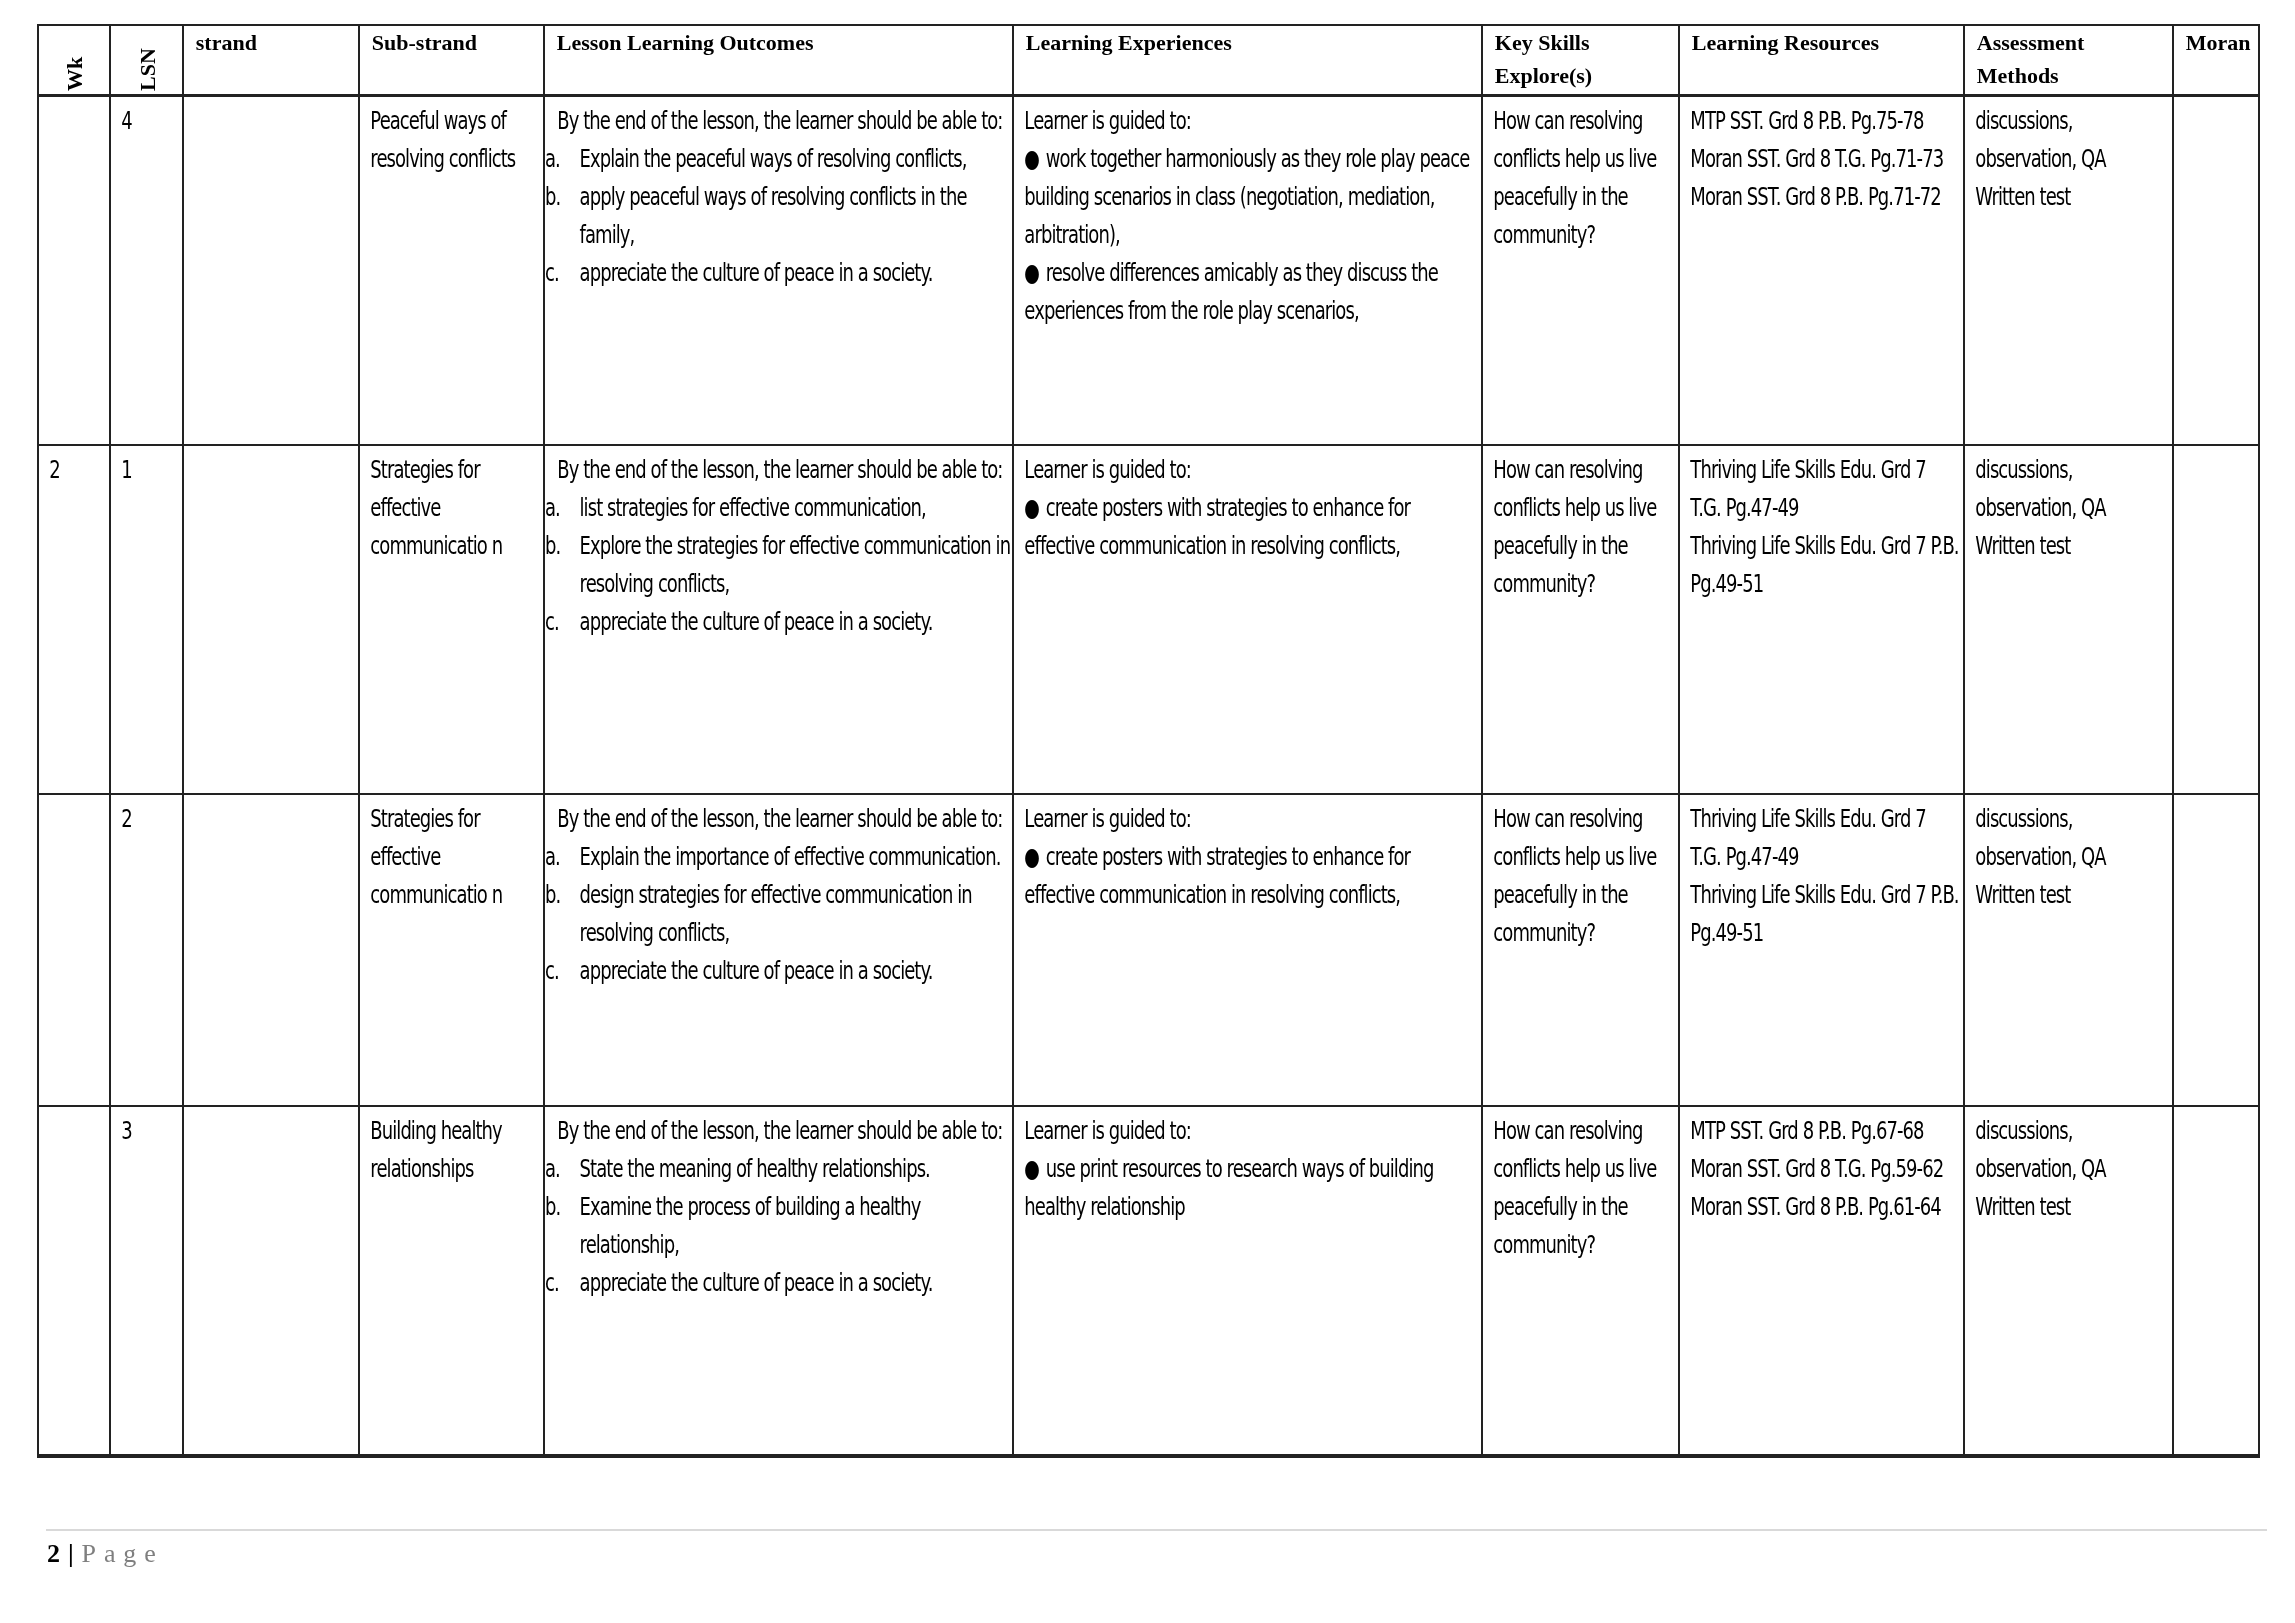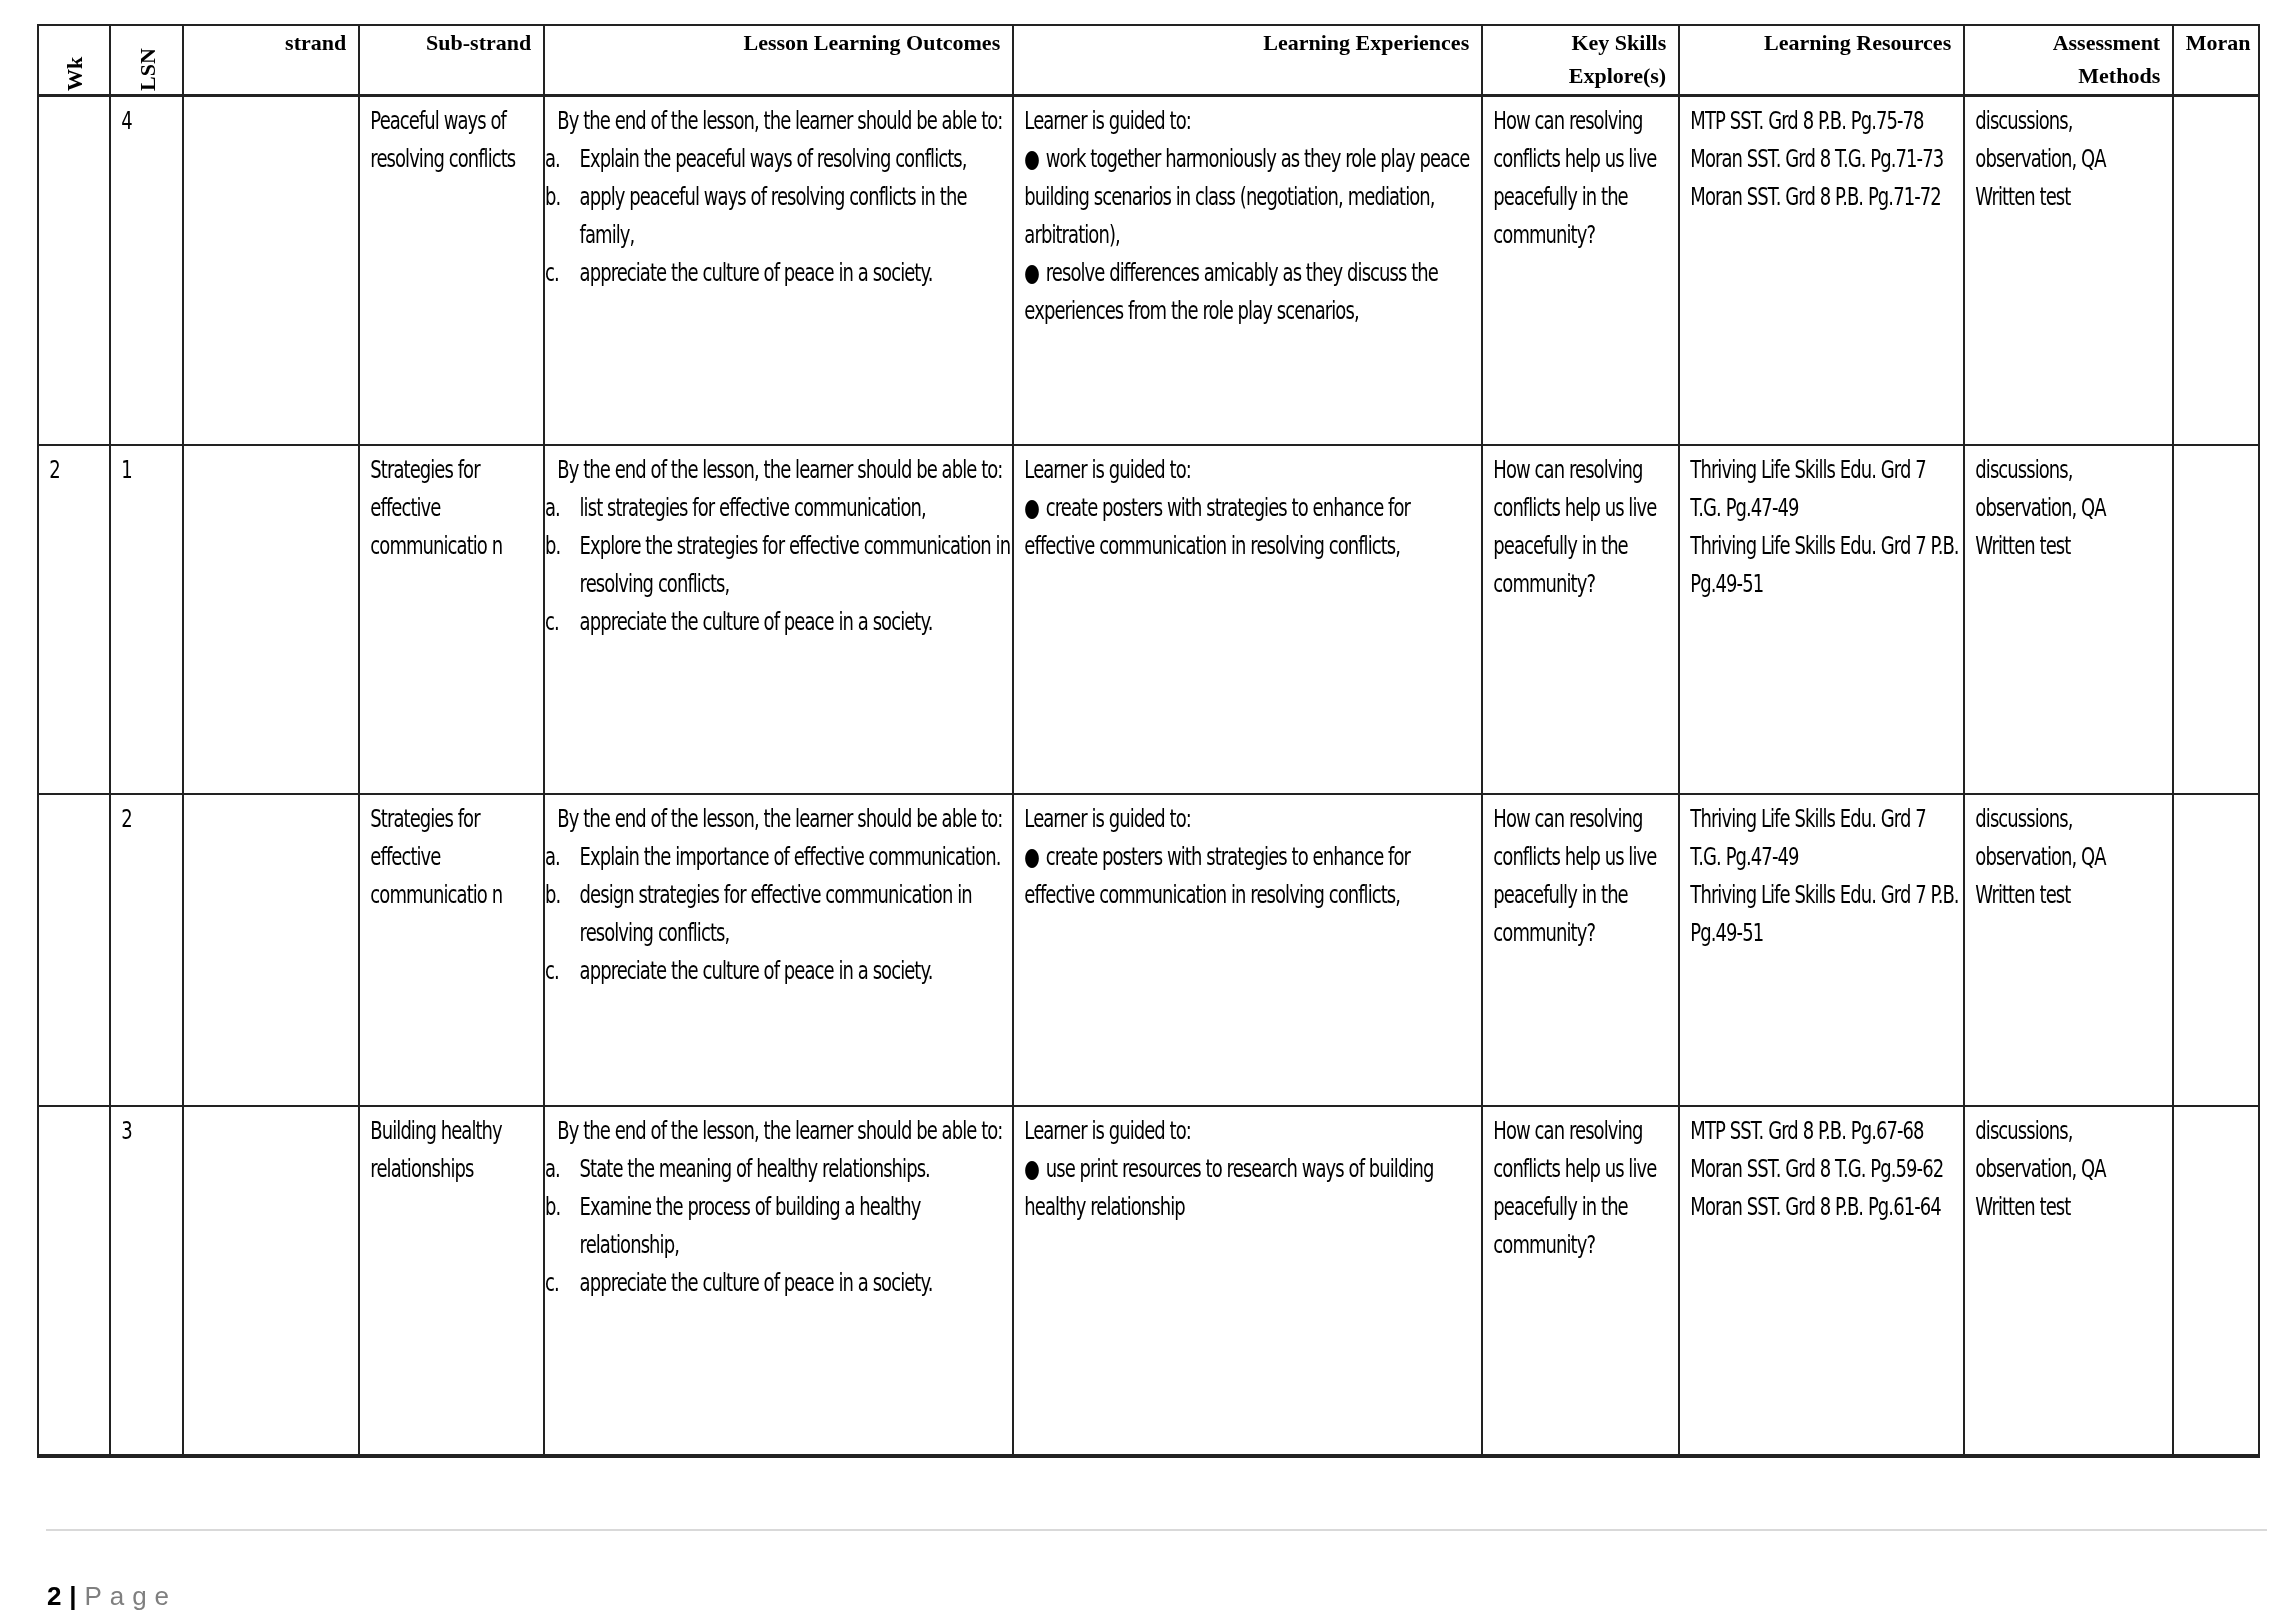--- a/index.html
+++ b/index.html
@@ -29,21 +29,21 @@
     vertical-align: top;
     padding: 0;
   }
   .page-table thead th {
     border-bottom: 3.3px solid #222222;
     height: 68px;
     font-family: "Liberation Serif", serif;
     font-weight: bold;
     font-size: 22px;
     line-height: 33px;
-    text-align: right;
+    text-align: left;
     padding: 0 11.8px;
   }
   .page-table tbody tr.r1 td { height: 347px; }
   .page-table tbody tr.r2 td { height: 347px; }
   .page-table tbody tr.r3 td { height: 310px; }
   .page-table tbody tr.r4 td { height: 347px; }
   .page-table tbody tr.last td { border-bottom: 4.6px solid #222222; }
 
   .rot-head {
     position: relative;
@@ -96,22 +96,22 @@
     position: absolute;
     left: 46px;
     top: 1529px;
     width: 2221px;
     height: 2px;
     background: #d9d9d9;
   }
   .footer {
     position: absolute;
     left: 47px;
-    top: 1577px;
-    font-family: Liberation Sans, sans-serif;
+    top: 1534px;
+    font-family: Liberation Serif, serif;
     font-size: 26px;
     line-height: 39px;
   }
   .footer .num { font-weight: bold; color: #000000; }
   .footer .sep { font-weight: bold; color: #000000; margin: 0 7.9px 0 7.9px; }
   .footer .pg { color: #7f7f7f; letter-spacing: 7.9px; }
 </style>
 </head>
 <body>
 

